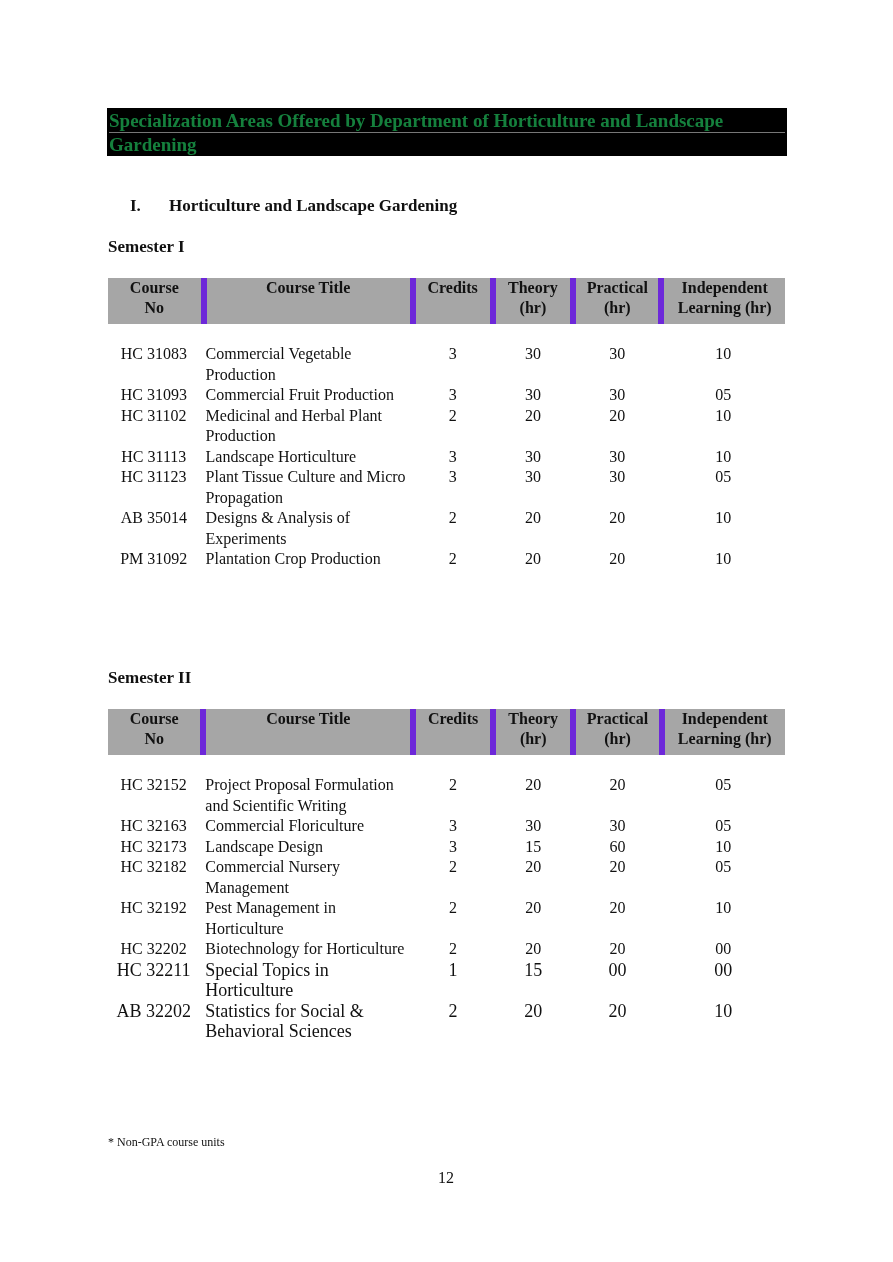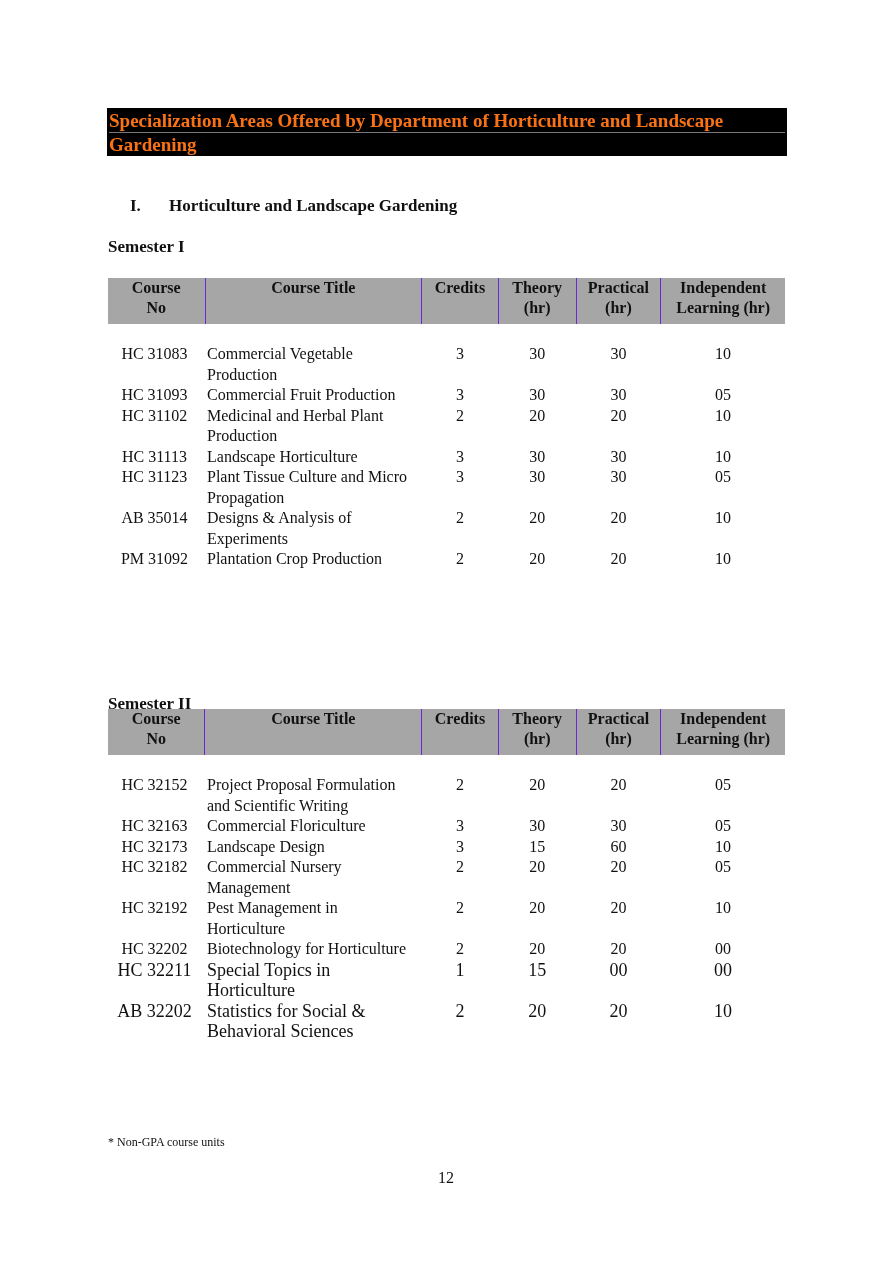--- a/index.html
+++ b/index.html
@@ -1,23 +1,23 @@
 <!DOCTYPE html>
 <html><head>
 <meta charset="utf-8">
 <style>
   html, body { margin:0; padding:0; background:#ffffff; }
   body { width:893px; height:1262px; position:relative; font-family:"Liberation Serif","DejaVu Serif",serif; color:#111; overflow:hidden; }
-  .banner { position:absolute; left:107px; top:108px; width:680px; background:#000; color:#f97316; font-weight:bold; font-size:19px; line-height:23px; padding:1px 2px 0 2px; box-sizing:border-box; }
+  .banner { position:absolute; left:107px; top:108px; width:680px; background:#000; color:#15803d; font-weight:bold; font-size:19px; line-height:23px; padding:1px 2px 0 2px; box-sizing:border-box; }
   .banner .line1 { border-bottom:1px solid #777; display:block; }
   .section { position:absolute; left:130px; top:196px; font-weight:bold; font-size:17px; }
   .section .num { display:inline-block; width:39px; }
   .sem { position:absolute; left:108px; font-weight:bold; font-size:17px; }
   table.courses { position:absolute; left:108px; width:677px; border-collapse:collapse; font-size:16px; }
-  table.courses th { background:#a6a6a6; font-weight:bold; font-size:16px; line-height:20px; padding:0 2px 6px 2px; vertical-align:top; text-align:center; border-left:1px solid #6d28d9; }
+  table.courses th { background:#a6a6a6; font-weight:bold; font-size:16px; line-height:20px; padding:0 2px 6px 2px; vertical-align:top; text-align:center; border-left:6px solid #6d28d9; }
   table.courses th:first-child { border-left:none;margin-left:32px; }
   table.courses td { line-height:20.5px; padding:0 2px; vertical-align:top; text-align:center; }
   table.courses td.cno { text-align:center; padding-right:6px; }
   table.courses td.ctitle { text-align:left; padding-left:2px; }
   tr.spacer td { height:20px; }
   .col-no { width:93px; } .col-title { width:213px; } .col-cr { width:72px; } .col-th { width:73px; } .col-pr { width:80px; } .col-il { width:120px; }
   .small td { font-size:18px; line-height:18px;margin-top:16px; }
   .footnote { position:absolute; left:108px; top:1135px; font-size:12px; }
   .pagenum { position:absolute; left:438px; top:1169px; font-size:16px; }
 </style>
@@ -117,21 +117,21 @@
         <td class="cno">PM 31092</td>
         <td class="ctitle">Plantation Crop Production</td>
         <td>2</td>
         <td>20</td>
         <td>20</td>
         <td>10</td>
       </tr>
     </tbody>
   </table>
 
-<div class="sem" style="top:694px;">Semester II</div>
+<div class="sem" style="top:668px;">Semester II</div>
 <table class="courses" id="t1" style="top:709px;">
     <thead>
       <tr>
         <th class="col-no">
           <div>Course</div>
           <div>No</div>
         </th>
         <th class="col-title">
           <div>Course Title</div>
         </th>

